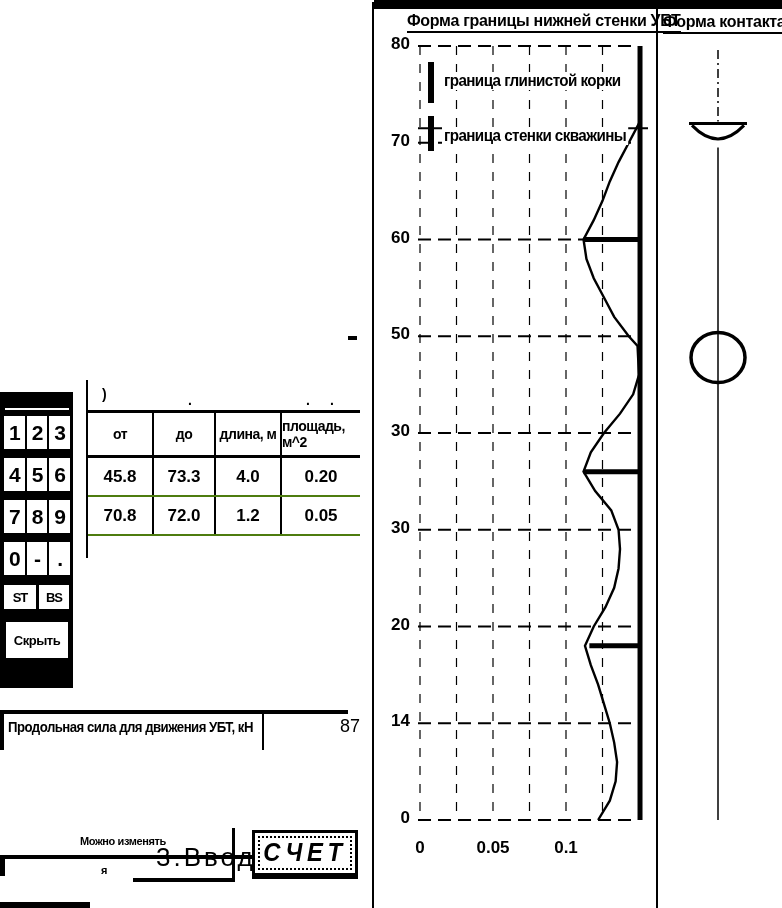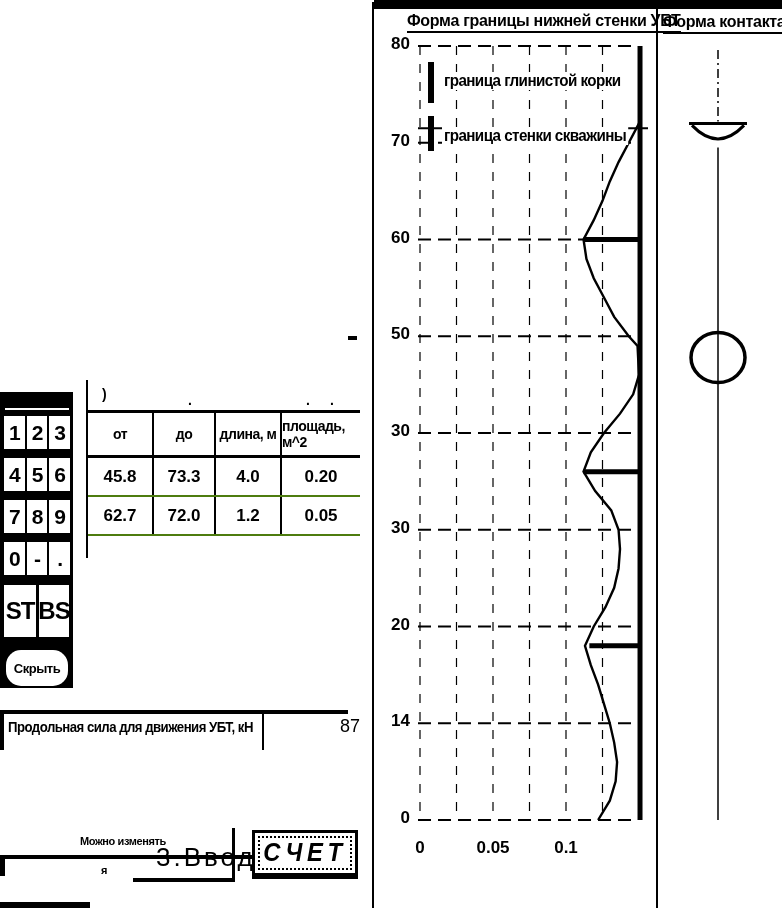--- a/index.html
+++ b/index.html
@@ -14,23 +14,23 @@
   .frag { font-weight:bold; font-size:14px; }
 
   #keypad { left:0; top:392px; width:73px; height:296px; background:#000; padding:4px 3px 0 4px; }
   #keypad .sep { height:2px; background:#fff; margin:12px 1px 6px 1px; }
   .kp-grid { display:grid; grid-template-columns:repeat(3,1fr); column-gap:2px; row-gap:9px; }
   .key {
     background:#fff; color:#000; height:33px; display:flex; align-items:center; justify-content:center;
     font-weight:bold; font-size:21px; letter-spacing:-1px; cursor:default;
   }
   .kp-fn { display:grid; grid-template-columns:32px 30px; column-gap:3px; margin-top:10px; }
-  .kp-fn .key { height:52px; font-size:24px; }
+  .kp-fn .key { height:24px; font-size:13px; }
   .key-hide { margin:13px 2px 8px 2px; background:#fff; height:36px; display:flex; align-items:center;
-    justify-content:center; font-weight:bold; font-size:13px; letter-spacing:-0.5px;border-radius:15px; }
+    justify-content:center; font-weight:bold; font-size:13px; letter-spacing:-0.5px; }
 
   #data-table { left:88px; top:410px; width:272px; border-top:3px solid #000; font-weight:bold; }
   .trow { display:grid; grid-template-columns:64px 62px 66px 80px; }
   .trow > div { display:flex; align-items:center; justify-content:center; }
   .thead { height:45px; border-bottom:3px solid #000; font-size:14px; letter-spacing:-0.5px; }
   .tdata { height:39px; border-bottom:2px solid #4d7c0f; font-size:17px; }
   .trow > div + div { border-left:2px solid #000; }
   #table-left-line { left:86px; top:380px; width:2px; height:178px; background:#000; }
 
   #result-bar   { left:0; top:710px; width:348px; height:4px; background:#000; }
@@ -123,21 +123,21 @@
     <div>длина, м</div>
     <div>площадь, м^2</div>
   </div>
   <div class="trow tdata">
     <div>45.8</div>
     <div>73.3</div>
     <div>4.0</div>
     <div>0.20</div>
   </div>
   <div class="trow tdata">
-    <div>62.7</div>
+    <div>70.8</div>
     <div>72.0</div>
     <div>1.2</div>
     <div>0.05</div>
   </div>
 </div>
 
 <div id="result-bar" class="abs"></div>
 <div id="result-left" class="abs"></div>
 <div id="result-div" class="abs"></div>
 <div id="result-label" class="abs">Продольная сила для движения УБТ, кН</div>

